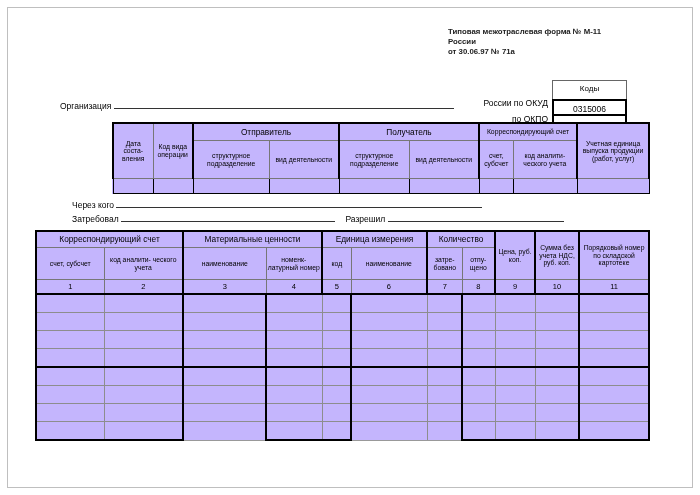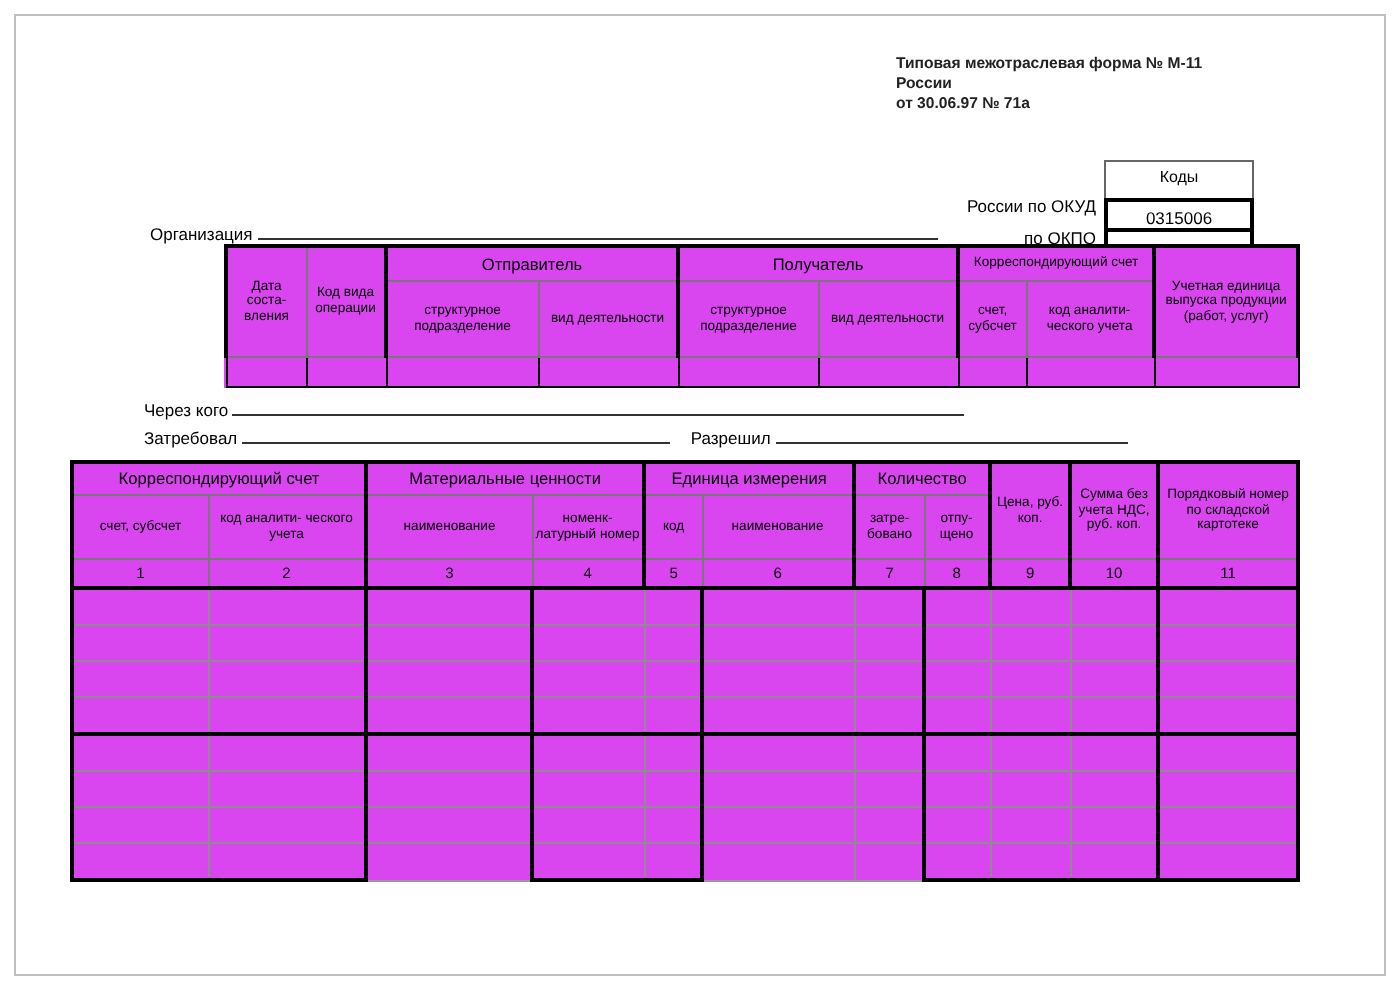--- a/index.html
+++ b/index.html
@@ -14,25 +14,25 @@
   .blank{display:inline-block;border-bottom:1px solid #333;height:9px;vertical-align:baseline;}
   .tblank{width:58px;border-bottom:1.5px solid #000;margin-left:2px;}
   .lbl{font-size:8.5px;}
   .okud-label{position:absolute;left:420px;top:98px;width:128px;text-align:right;font-size:8.5px;}
   .okpo-label{position:absolute;left:420px;top:114px;width:128px;text-align:right;font-size:8.5px;}
   .codes{position:absolute;left:552px;top:80px;width:75px;}
   .codes div{box-sizing:border-box;width:75px;text-align:center;background:#fff;}
   .c-hdr{height:20px;border:1px solid #666;font-size:8px;padding-top:3px;}
   .c-okud{height:17px;border:2px solid #000;margin-top:-1px;font-size:8.5px;padding-top:3px;}
   .c-okpo{height:16px;border:2px solid #000;margin-top:-2px;}
-  .orgline{position:absolute;left:75px;top:99px;font-size:8.5px;margin-top:11px;}
+  .orgline{position:absolute;left:60px;top:99px;font-size:8.5px;}
   .through{position:absolute;left:72px;top:198px;font-size:8.5px;}
   .reqline{position:absolute;left:72px;top:212px;font-size:8.5px;}
   .reqline .lbl2{margin-left:8px;}
-  table{border-collapse:collapse;table-layout:fixed;position:absolute;background:#d946ef;}
+  table{border-collapse:collapse;table-layout:fixed;position:absolute;background:#c4b5fd;}
   td{border:1px solid #777;text-align:center;vertical-align:middle;padding:0 1px;font-size:6.8px;line-height:7.6px;overflow:hidden;}
   .t1{left:112px;top:122px;width:536px;}
   .t2{left:35px;top:230px;width:613px;}
   .grp{font-size:8.3px;line-height:9px;}
   .t1 tr.r1 td{height:16px;}
   .t1 tr.r2 td{height:37px;}
   .t1 tr.data td{border:1.7px solid #000;height:14px;}
   .t2 tr.r1 td{height:15px;}
   .t2 tr.r2 td{height:31px;}
   .t2 tr.num td{height:13px;font-size:7.5px;border-bottom:2px solid #000;}

